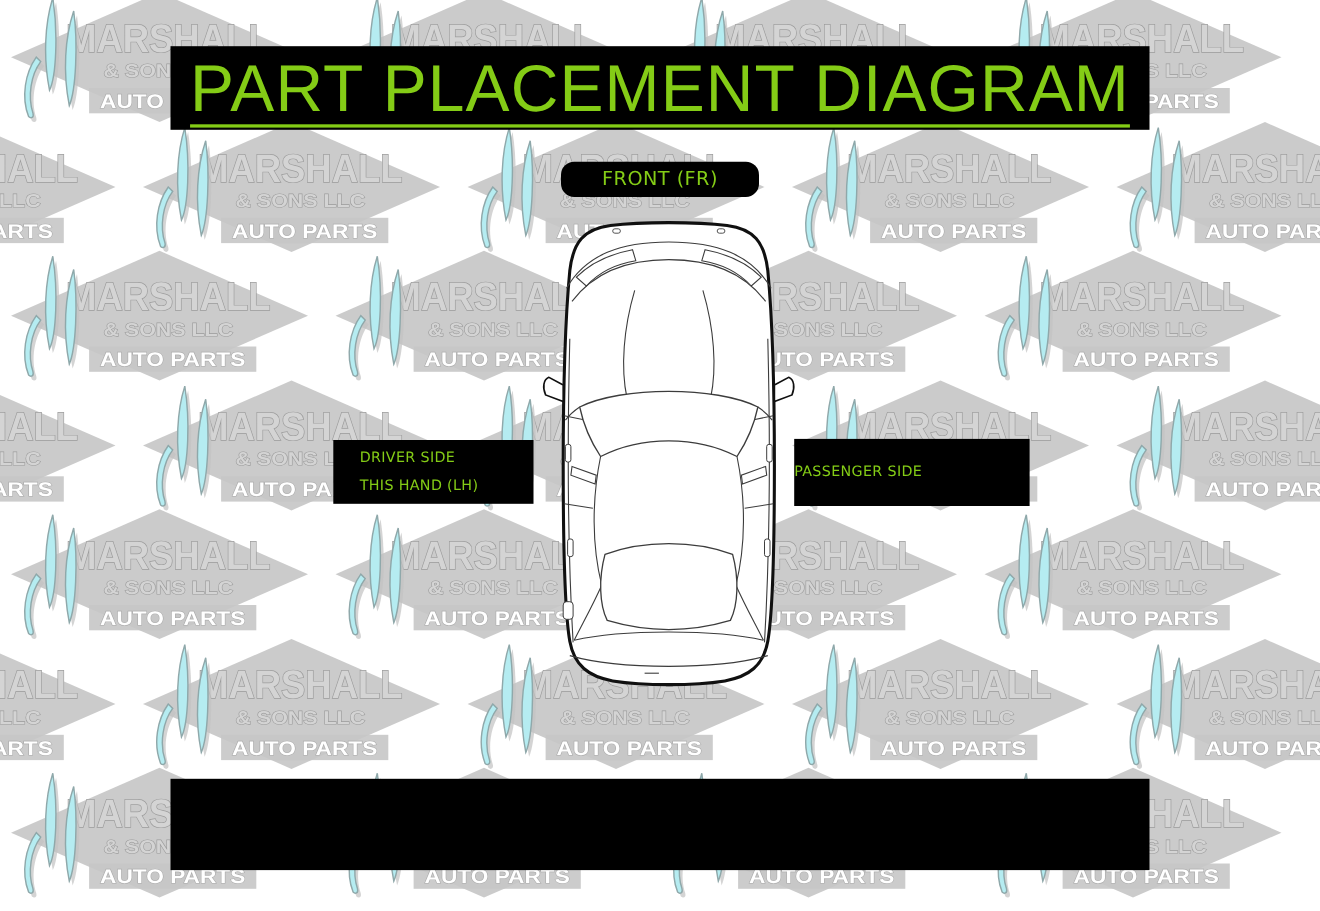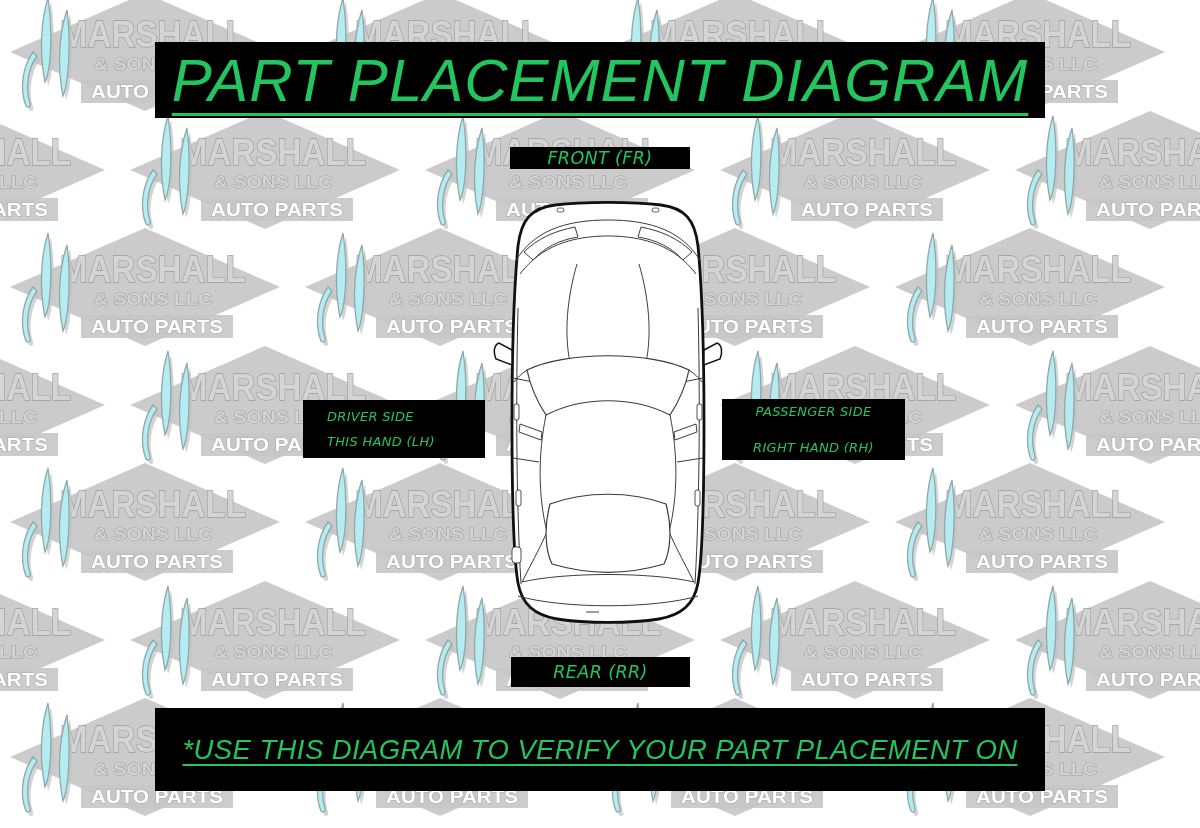--- a/index.html
+++ b/index.html
@@ -1,34 +1,34 @@
 <!DOCTYPE html>
 <html><head>
 <meta charset="utf-8">
 <style>
   html,body{margin:0;padding:0;background:#ffffff;}
   .stage{position:relative;width:1200px;height:828px;background:#ffffff;overflow:hidden;
          font-family:"DejaVu Sans",sans-serif;}
   #wm-layer{position:absolute;inset:0;z-index:1;border-radius:10px;}
   .wm{position:absolute;overflow:visible;}
   .car{position:absolute;left:493px;top:198px;z-index:2;overflow:visible;}
-  .panel{position:absolute;background:#000000;color:#22c55e;z-index:3;
-         display:flex;align-items:center;justify-content:center;font-style:italic;}
+  .panel{position:absolute;background:#000000;color:#84cc16;z-index:3;
+         display:flex;align-items:center;justify-content:center;}
   .panel.title-bar{left:155px;top:42px;width:890px;height:76px;}
   .title-text{font-family:"Liberation Sans",sans-serif;font-size:60px;letter-spacing:1px;
               white-space:nowrap;text-decoration:underline;text-decoration-thickness:3px;
               text-underline-offset:12px;}
-  .panel.front-box{left:510px;top:147px;width:180px;height:22px;}
+  .panel.front-box{left:510px;top:147px;width:180px;height:32px;border-radius:12px;}
   .panel.rear-box{left:511px;top:657px;width:179px;height:30px;}
   .small-label{font-size:17.5px;letter-spacing:.4px;white-space:nowrap;}
   .panel.driver-box{left:303px;top:400px;width:182px;height:58px;
                     flex-direction:column;align-items:flex-start;justify-content:center;
                     padding-left:24px;box-sizing:border-box;}
-  .panel.passenger-box{left:722px;top:399px;width:183px;height:61px;
-                       flex-direction:column;align-items:center;justify-content:space-between;}
+  .panel.passenger-box{left:722px;top:399px;width:214px;height:61px;
+                       align-items:center;justify-content:space-between;}
   .side-line{font-size:13px;line-height:25px;letter-spacing:.3px;white-space:nowrap;}
   .panel.note-box{left:155px;top:708px;width:890px;height:83px;flex-direction:column;}
   .note-line{font-family:"Liberation Sans",sans-serif;font-size:27.5px;line-height:37px;
              letter-spacing:.4px;white-space:nowrap;text-decoration:underline;
              text-decoration-thickness:2px;text-underline-offset:5px;}
 </style>
 </head>
 <body>
 
 <div class="stage">
@@ -630,24 +630,19 @@
     <span class="small-label">FRONT (FR)</span>
   </div>
 
   <div class="panel driver-box">
     <span class="side-line">DRIVER SIDE</span>
     <span class="side-line">THIS HAND (LH)</span>
   </div>
 
   <div class="panel passenger-box">
     <span class="side-line">PASSENGER SIDE</span>
-    <span class="side-line">RIGHT HAND (RH)</span>
   </div>
 
-  <div class="panel rear-box">
-    <span class="small-label">REAR (RR)</span>
+
+  <div class="panel note-box">
   </div>
 
-  <div class="panel note-box">
-    <span class="note-line">*USE THIS DIAGRAM TO VERIFY YOUR PART PLACEMENT ON</span>
-  </div>
-
 </div>
 
 </body></html>

